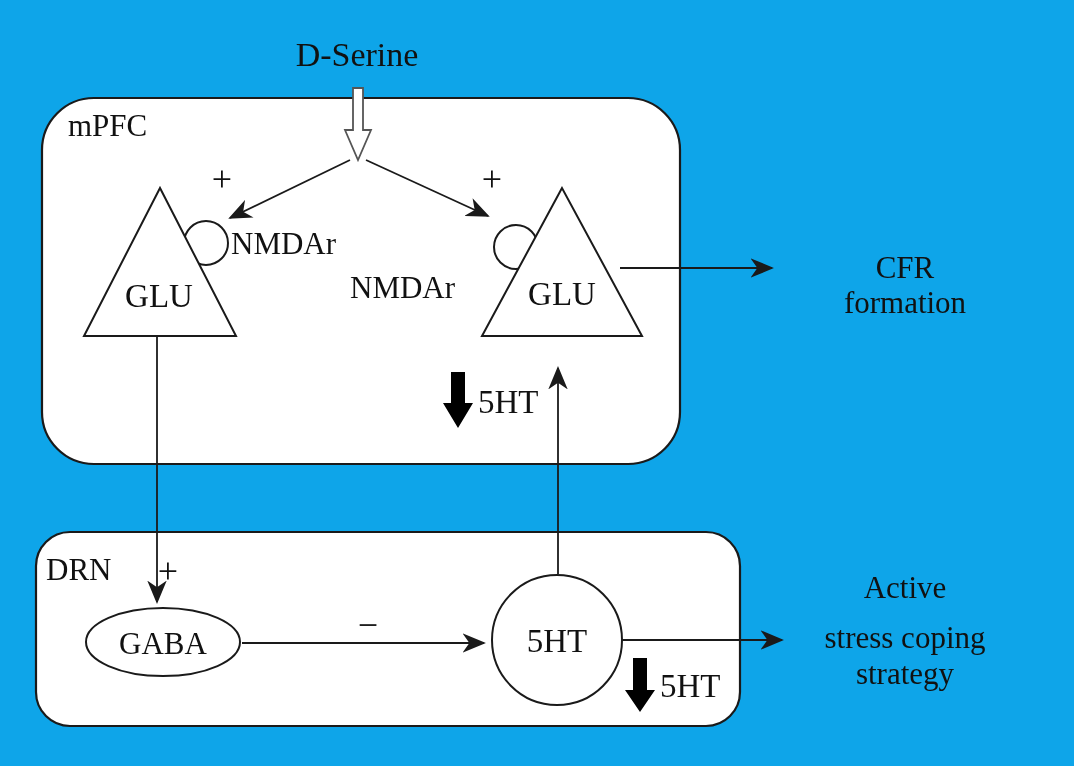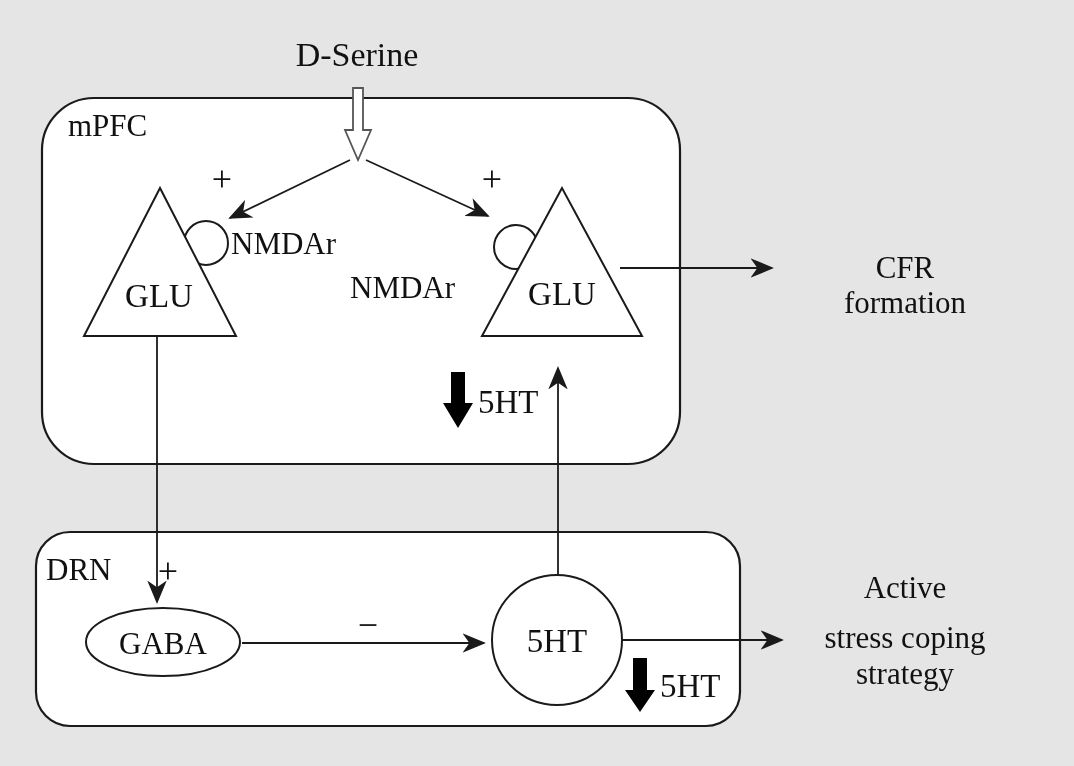--- a/index.html
+++ b/index.html
@@ -4,21 +4,21 @@
 <style>
   html, body {
     margin: 0;
     padding: 0;
     background: #ffffff;
   }
   .stage {
     position: relative;
     width: 1074px;
     height: 766px;
-    background: #e5e5e5;
+    background: #0ea5e9;
     font-family: "Liberation Serif", "DejaVu Serif", serif;
     overflow: hidden;
   }
   svg text {
     font-family: "Liberation Serif", "DejaVu Serif", serif;
     fill: #111111;
   }
   .lbl      { font-size: 31px; }
   .lbl-big  { font-size: 34px; }
   .lbl-node { font-size: 33px; }

